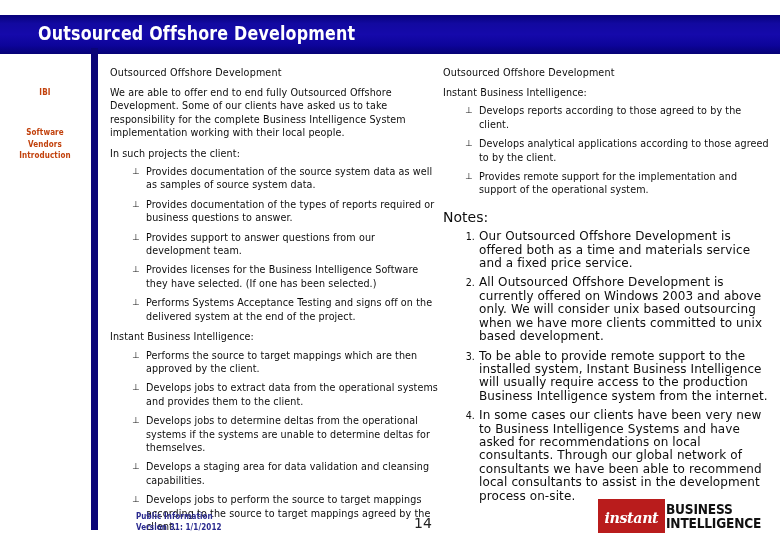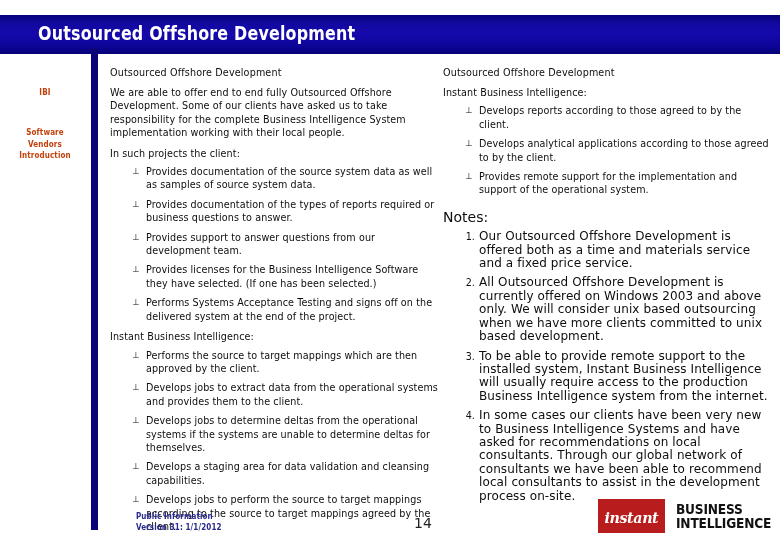--- a/index.html
+++ b/index.html
@@ -217,21 +217,21 @@
     font-style: italic;
     font-weight: bold;
     font-size: 15px;
     letter-spacing: -0.4px;
     transform: scaleX(0.95);
   }
   .logo-words {
     display: flex;
     flex-direction: column;
     justify-content: center;
-    padding-left: 11px;
+    padding-left: 1px;
   }
   .logo-words span {
     color: #111111;
     font-family: "DejaVu Sans Condensed", "Liberation Sans Narrow", "Liberation Sans", sans-serif;
     font-weight: bold;
     font-size: 14px;
     line-height: 14.5px;
     letter-spacing: -0.2px;
     transform: scaleX(0.97);
     transform-origin: left center;

